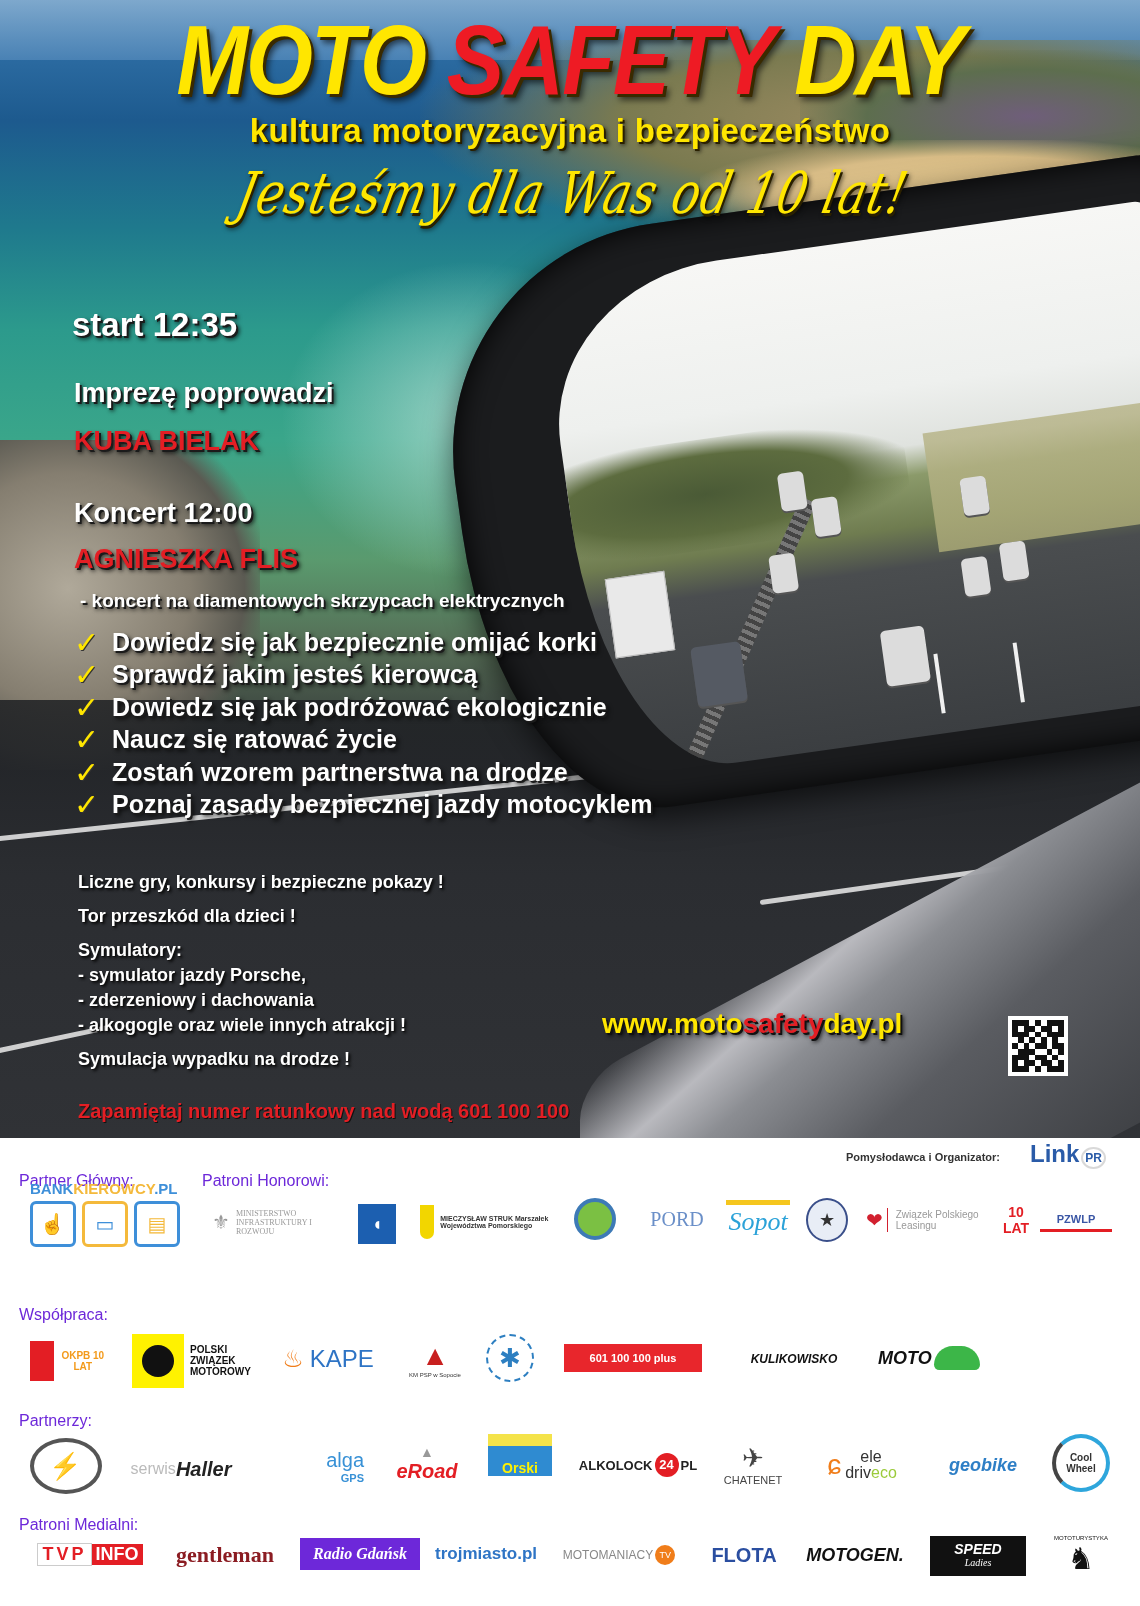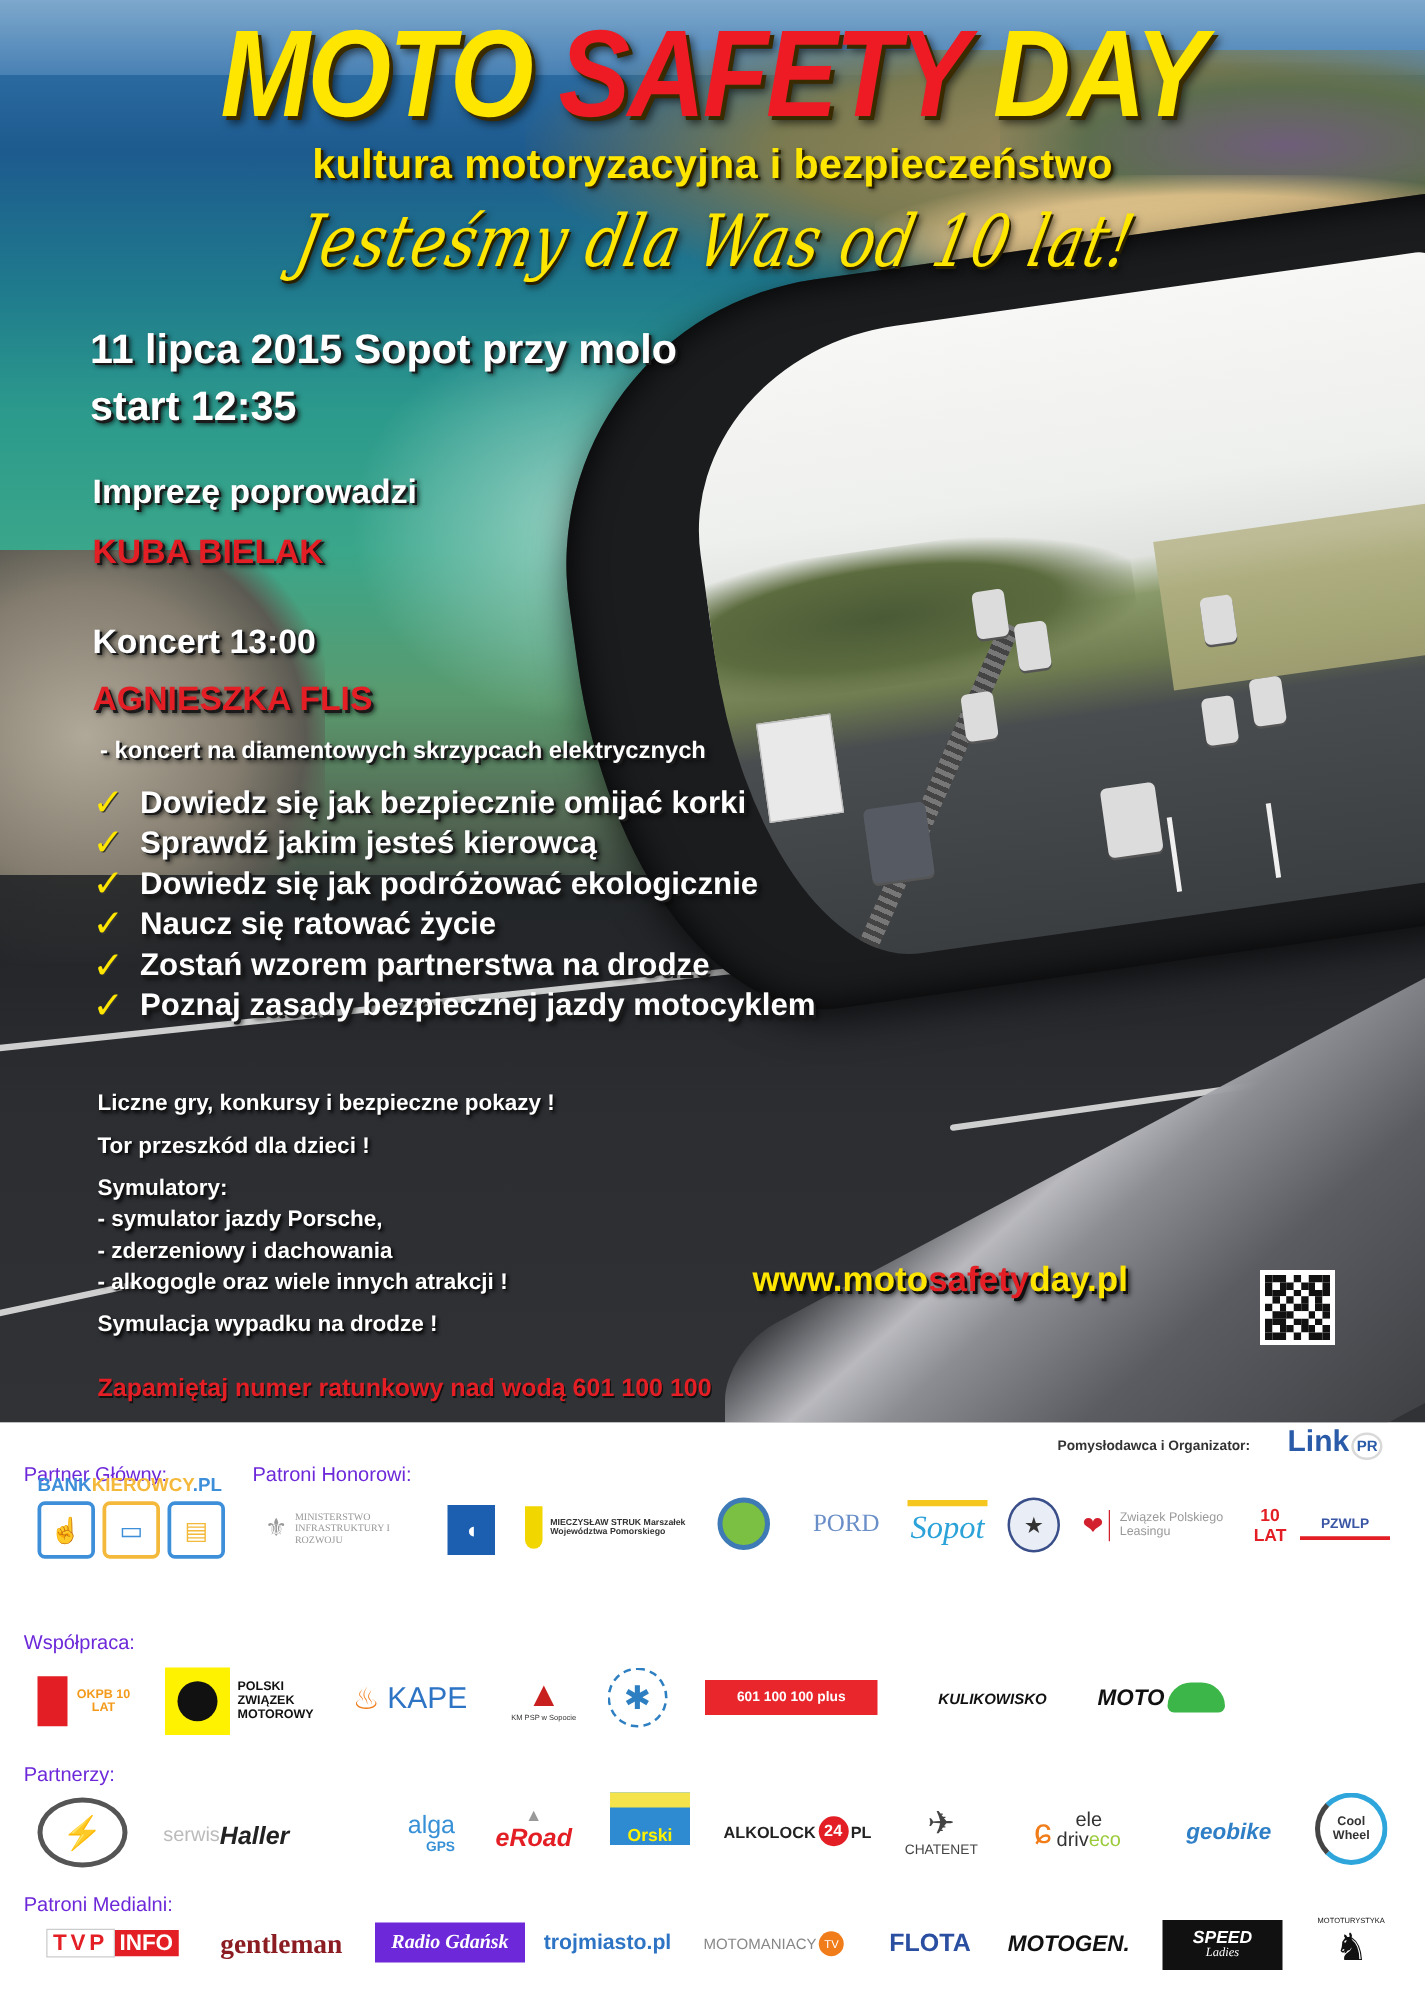--- a/index.html
+++ b/index.html
@@ -131,25 +131,24 @@
   </div>
 
   <div class="title">
     <span class="t-yellow">MOTO</span>
     <span class="t-red">SAFETY</span>
     <span class="t-yellow">DAY</span>
   </div>
   <div class="subtitle">kultura motoryzacyjna i bezpieczeństwo</div>
   <div class="slogan">Jesteśmy dla Was od 10 lat!</div>
 
-  <div class="txt big" style="left:72px; top:260px;">11 lipca 2015 Sopot przy molo</div>
   <div class="txt big" style="left:72px; top:306px;">start 12:35</div>
   <div class="txt mid" style="left:74px; top:378px;">Imprezę poprowadzi</div>
   <div class="txt mid red" style="left:74px; top:426px;">KUBA BIELAK</div>
-  <div class="txt mid" style="left:74px; top:498px;">Koncert 13:00</div>
+  <div class="txt mid" style="left:74px; top:498px;">Koncert 12:00</div>
   <div class="txt mid red" style="left:74px; top:544px;">AGNIESZKA FLIS</div>
   <div class="txt small" style="left:80px; top:590px;">- koncert na diamentowych skrzypcach elektrycznych</div>
 
   <div class="checks">
     <div class="check-row">
       <span class="check-mark">✓</span>
       <span class="check-text">Dowiedz się jak bezpiecznie omijać korki</span>
     </div>
     <div class="check-row">
       <span class="check-mark">✓</span>

